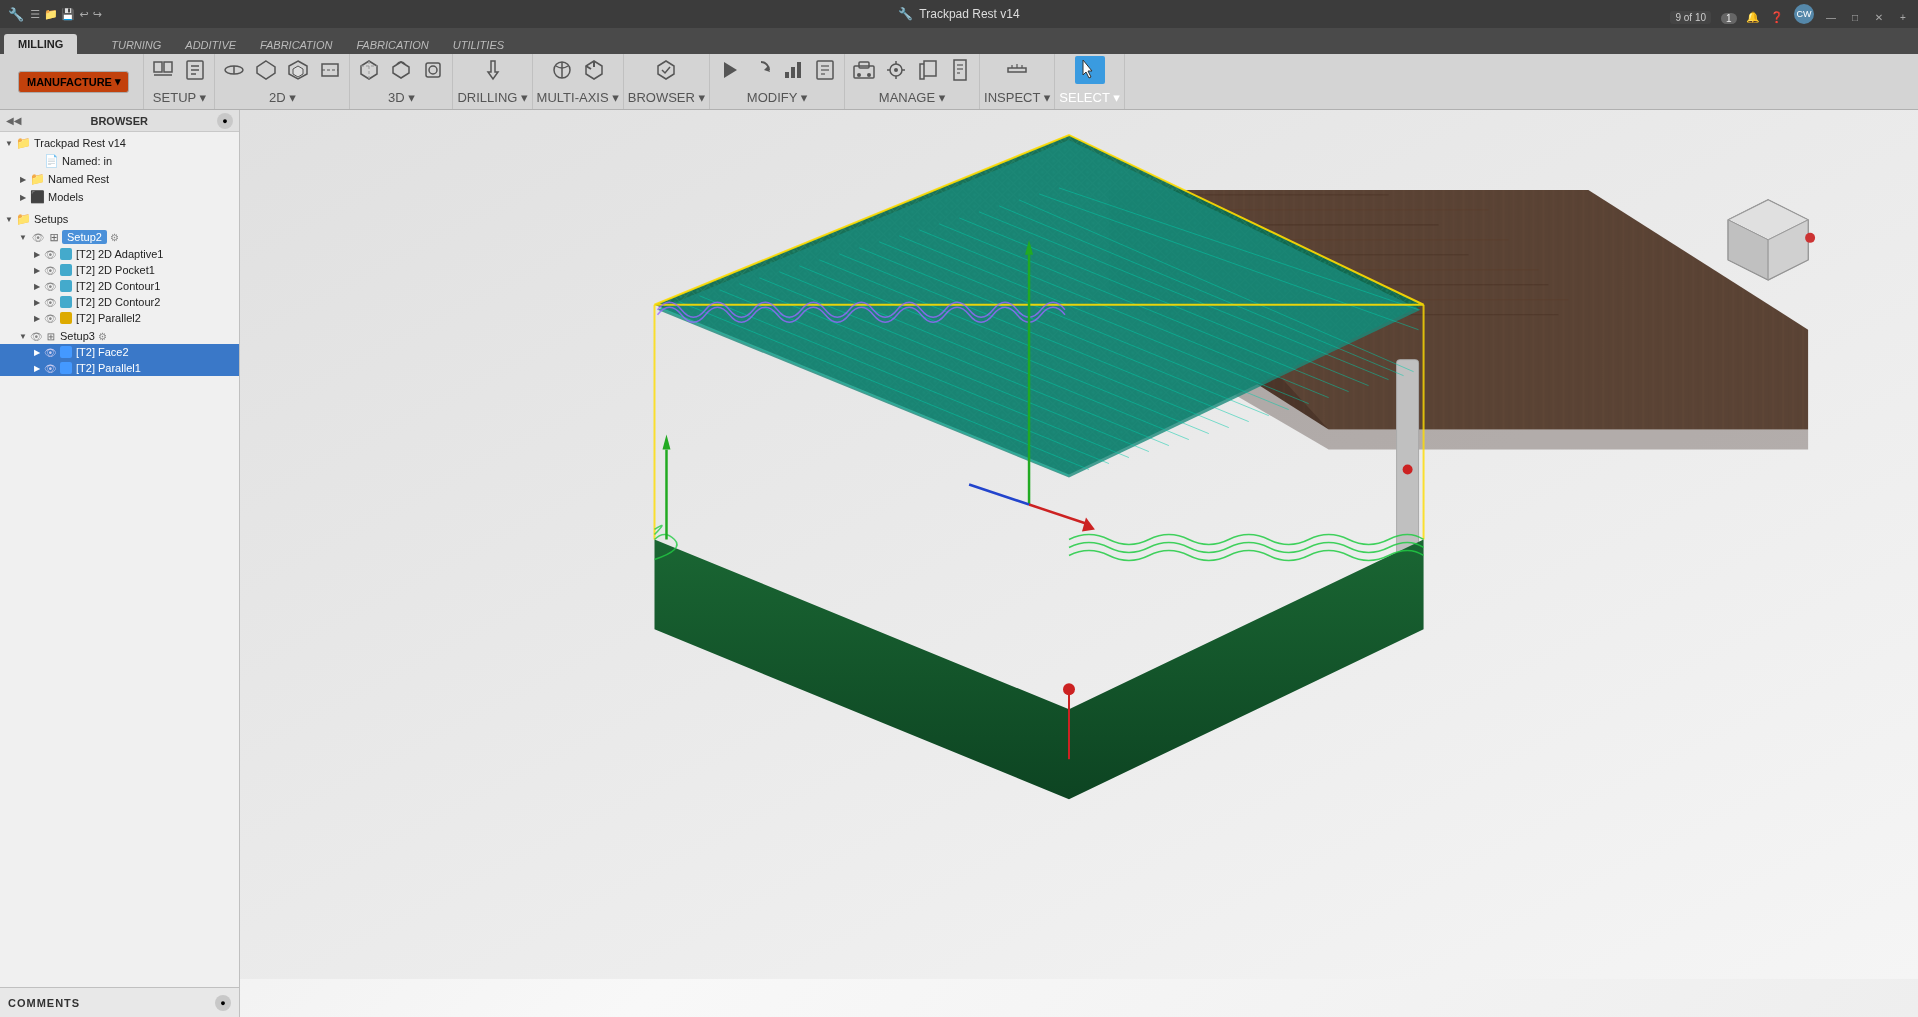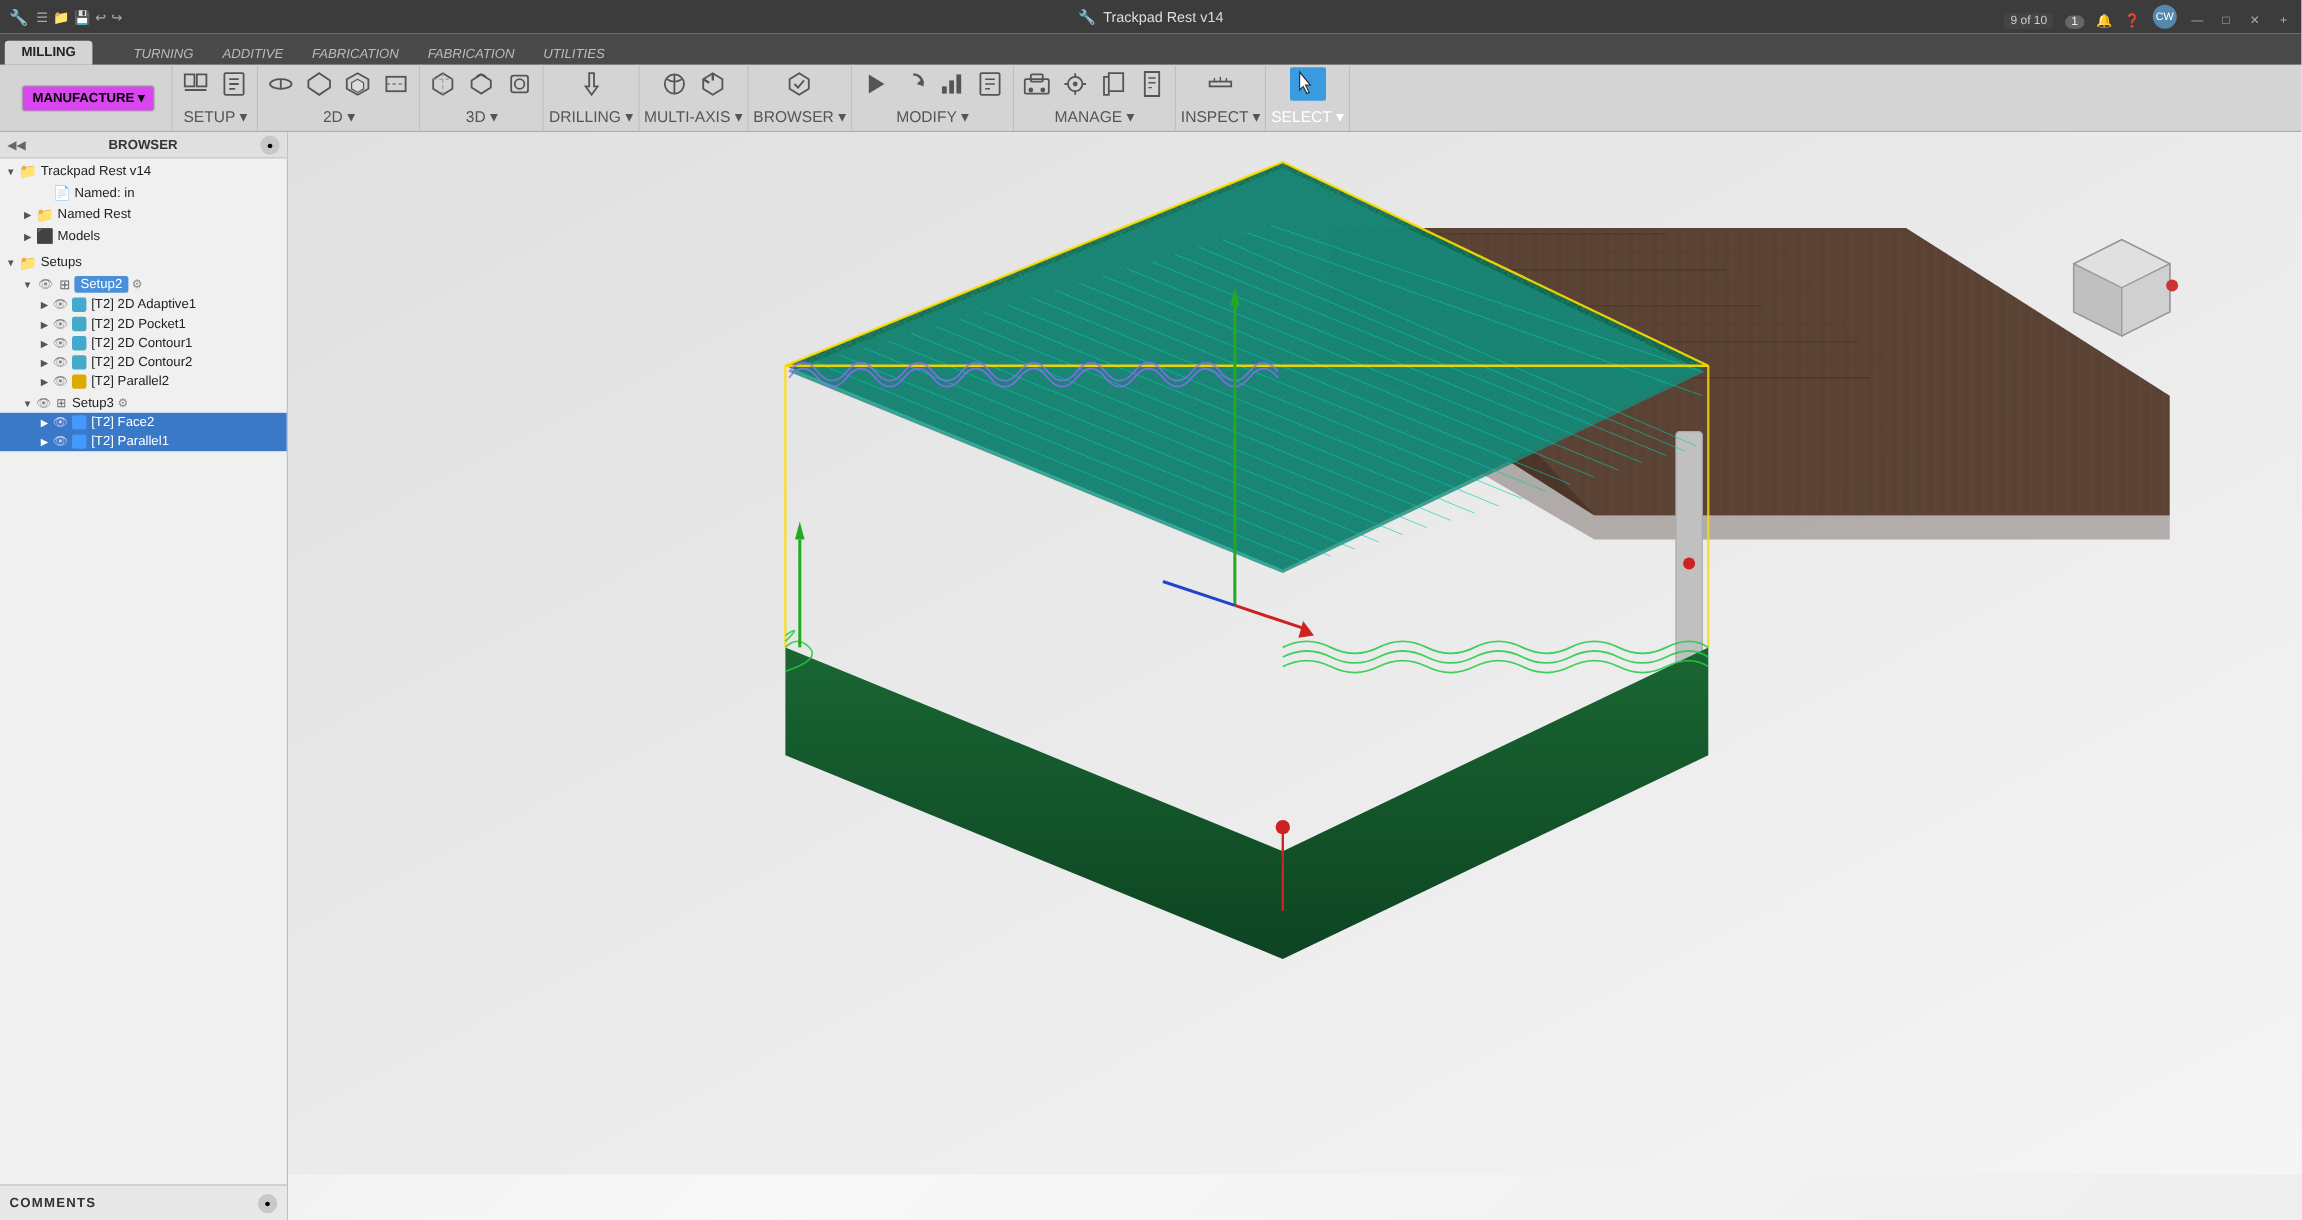--- a/index.html
+++ b/index.html
@@ -28,21 +28,21 @@
     
     #toolbar {
       height: 56px; background: #d4d4d4; display: flex; align-items: stretch; flex-shrink: 0; border-bottom: 1px solid #b0b0b0; padding: 0 4px;
     }
     .toolbar-section { display: flex; flex-direction: column; align-items: center; justify-content: space-between; padding: 2px 4px; border-right: 1px solid #c0c0c0; min-width: 40px; }
     .toolbar-section-label { font-size: 13px; color: #555; text-align: center; padding-bottom: 2px; }
     .toolbar-icons { display: flex; align-items: center; gap: 2px; }
     .tool-btn { display: flex; flex-direction: column; align-items: center; padding: 2px 3px; cursor: pointer; border-radius: 2px; min-width: 28px; }
     .tool-btn.active { background: #3a9be0; }
     .tool-icon { width: 24px; height: 24px; display: flex; align-items: center; justify-content: center; font-size: 16px; }
-    .manufacture-btn { background: #d946ef; border: 1px solid #aaa; border-radius: 3px; padding: 3px 8px; font-size: 11px; font-weight: bold; cursor: pointer; display: flex; align-items: center; gap: 3px; height: 22px; margin: auto 8px; }
+    .manufacture-btn { background: #c2410c; border: 1px solid #aaa; border-radius: 3px; padding: 3px 8px; font-size: 11px; font-weight: bold; cursor: pointer; display: flex; align-items: center; gap: 3px; height: 22px; margin: auto 8px; }
     .manufacture-section { display: flex; align-items: center; padding: 0 6px; border-right: 1px solid #c0c0c0; }
 
     
     #main { display: flex; flex: 1; overflow: hidden; }
 
     
     #browser { width: 240px; background: #f0f0f0; display: flex; flex-direction: column; border-right: 1px solid #c0c0c0; flex-shrink: 0; }
     #browser-header { display: flex; align-items: center; justify-content: space-between; padding: 2px 6px; background: #e0e0e0; border-bottom: 1px solid #c8c8c8; height: 22px; }
     #browser-header .arrows { color: #666; font-size: 10px; cursor: pointer; }
     #browser-header .label { font-size: 11px; font-weight: bold; color: #333; }

